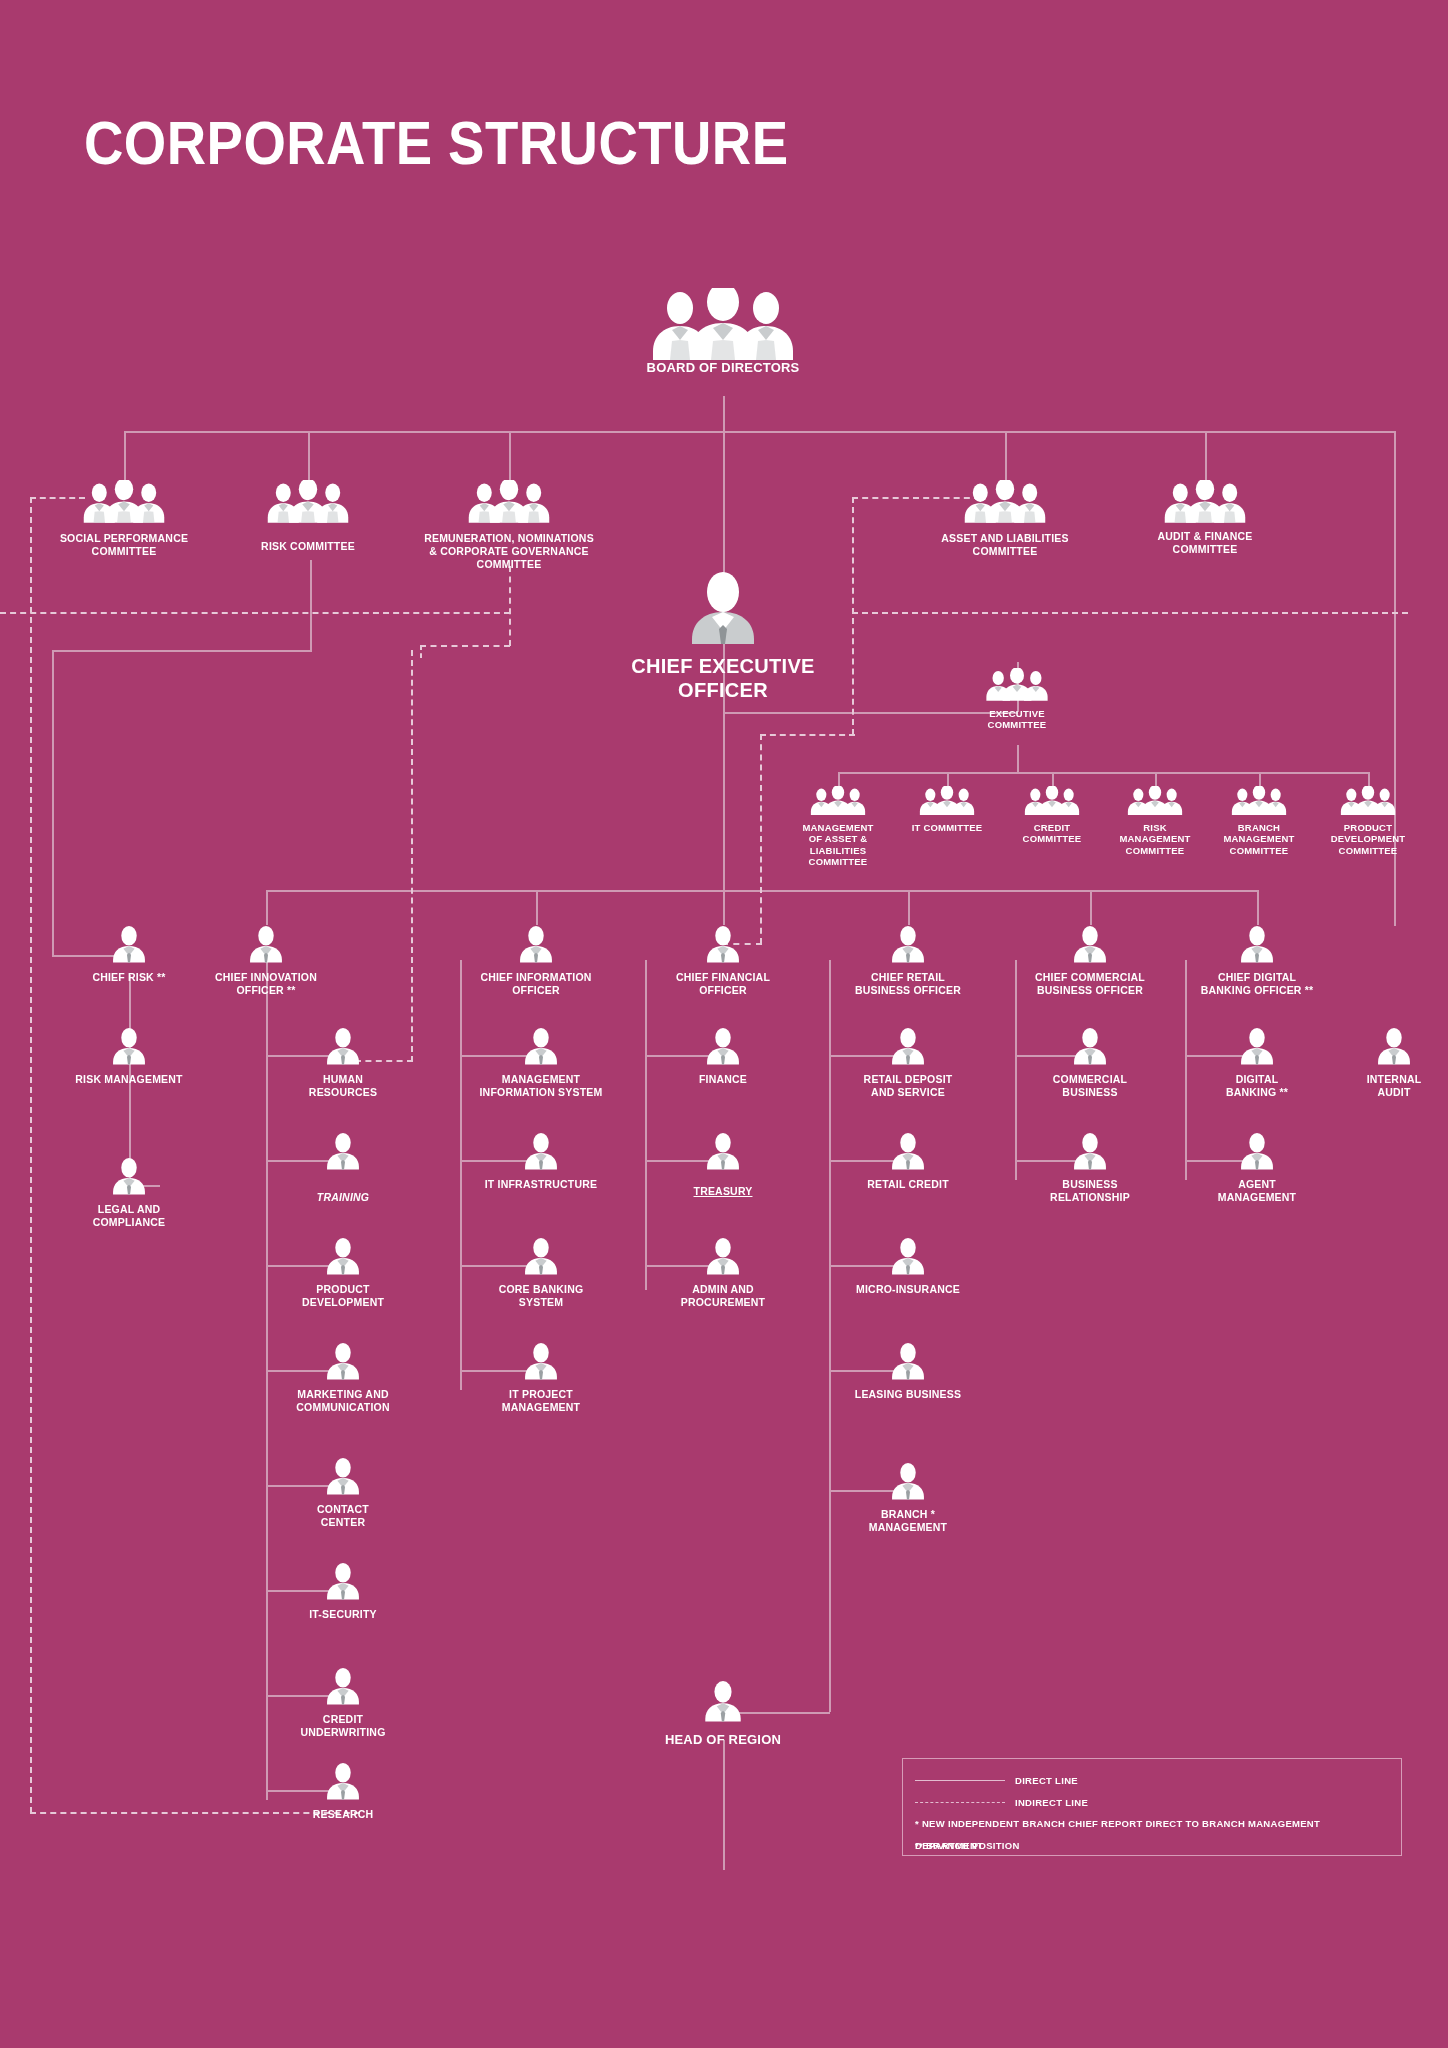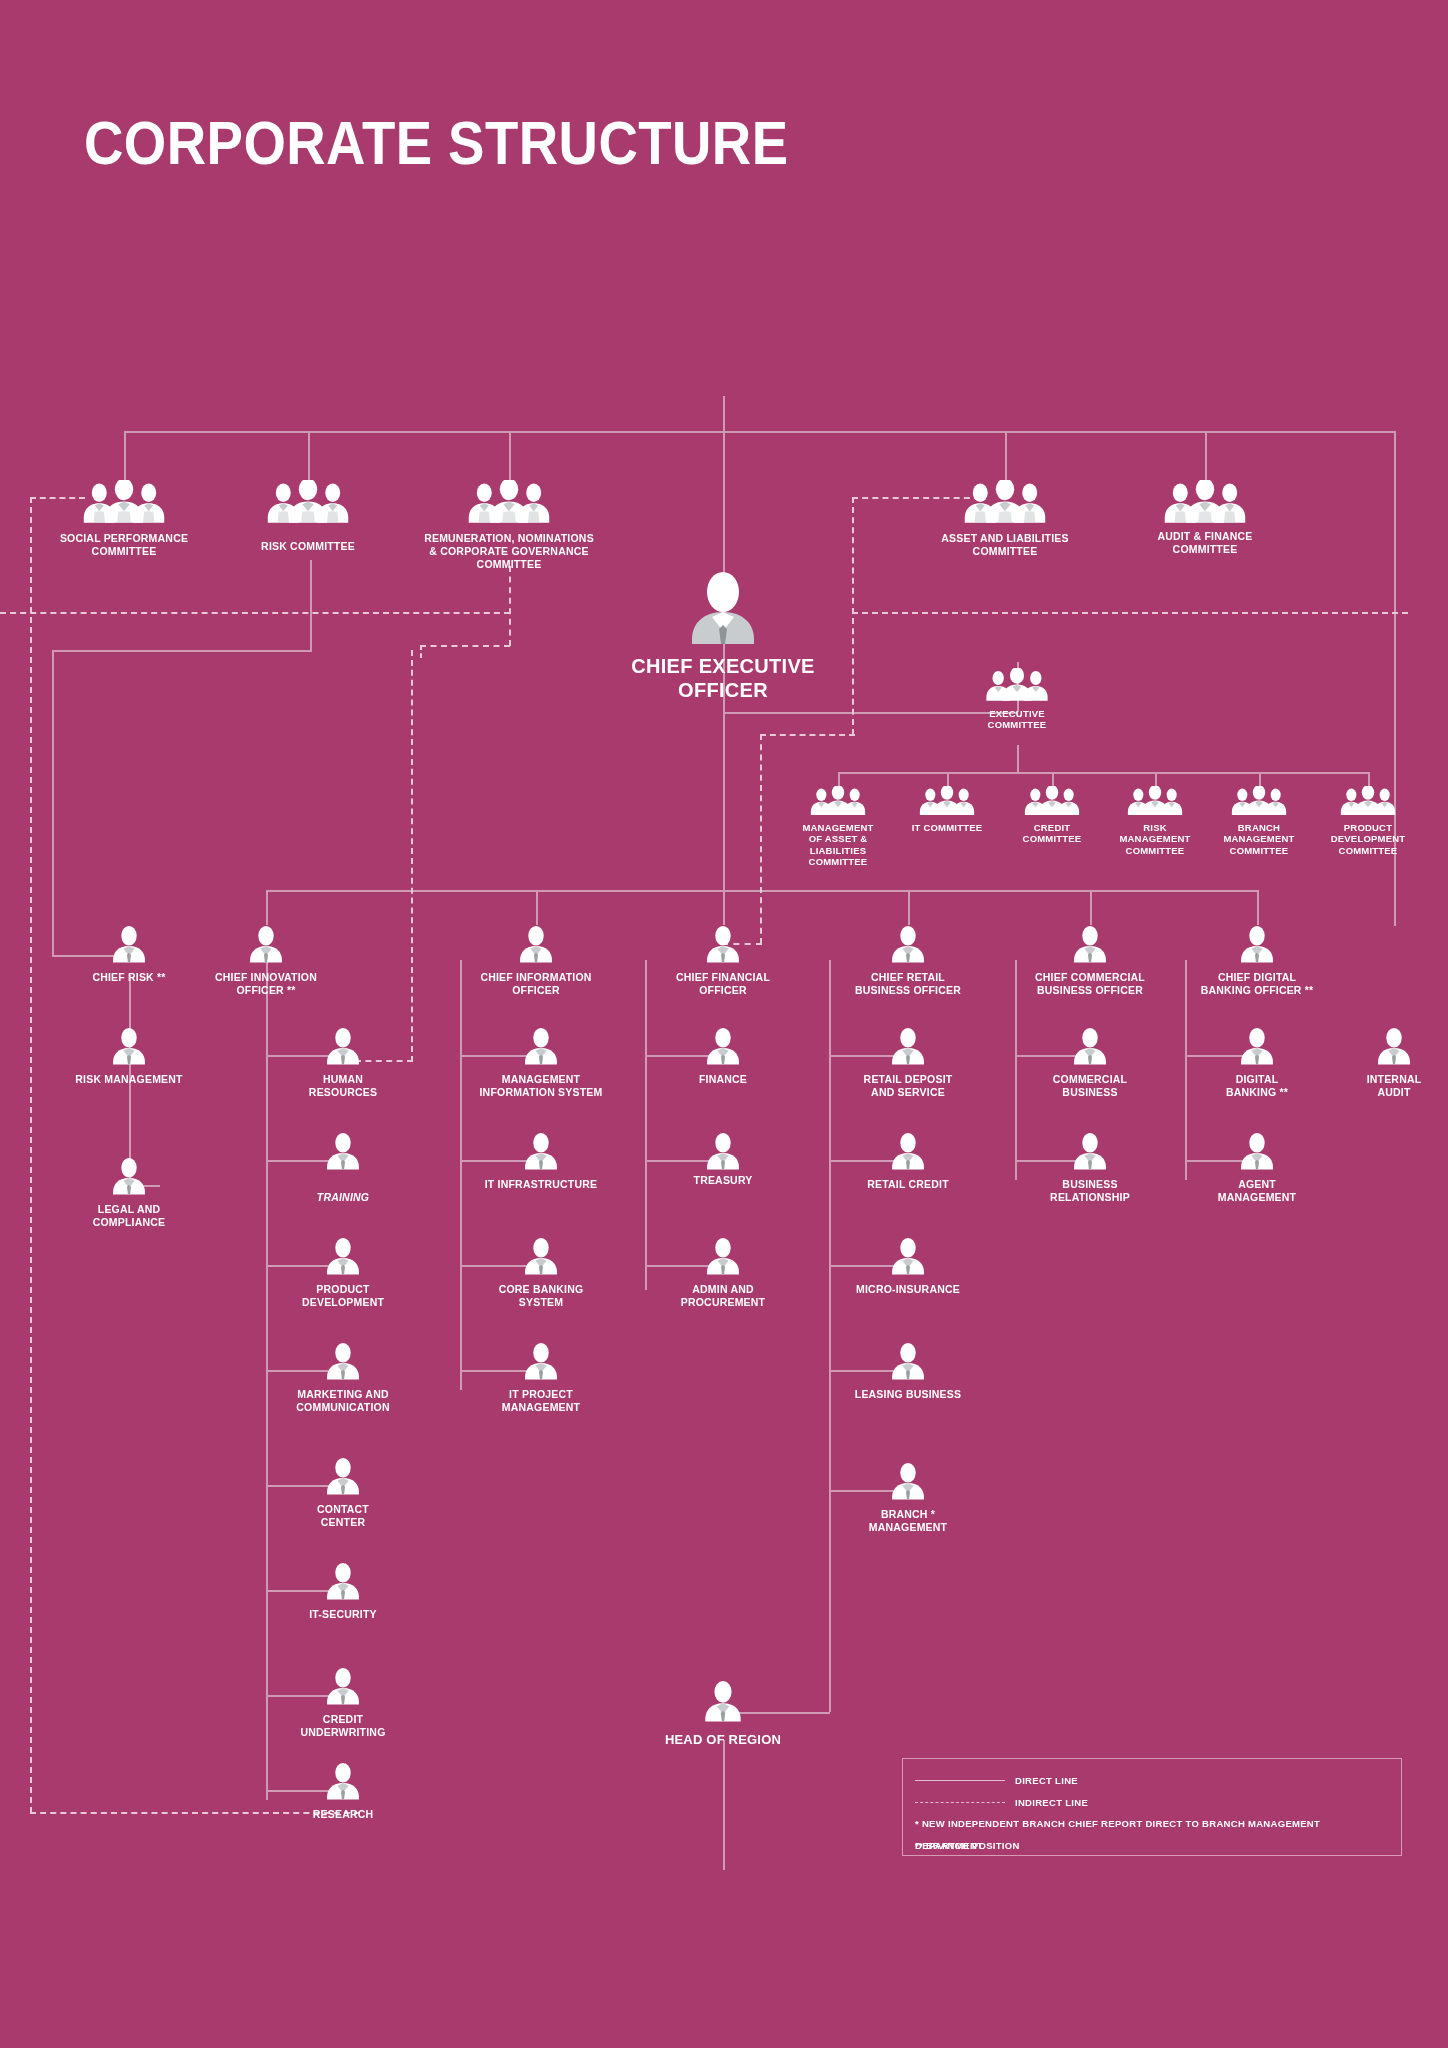--- a/index.html
+++ b/index.html
@@ -165,20 +165,41 @@
     <div class="dh" style="left:852px;top:612px;width:556px;"></div>
     <div class="dv" style="left:1406px;top:612px;height:0px;"></div>
 
     <div class="dv" style="left:760px;top:734px;height:210px;"></div>
     <div class="dh" style="left:722px;top:943px;width:40px;"></div>
 
     <div class="dv" style="left:411px;top:650px;height:412px;"></div>
     <div class="dh" style="left:355px;top:1060px;width:58px;"></div>
   </div>
 
+  <div class="node mid" style="left:623px;top:288px;width:200px;">
+    <svg class="ico" width="160" height="72" viewBox="0 0 160 72">
+      <g fill="#ffffff">
+        <ellipse cx="37" cy="20" rx="13" ry="16"></ellipse>
+        <path d="M37 38c-17 0-27 11-27 25v9h54v-9c0-14-10-25-27-25z"></path>
+        <ellipse cx="123" cy="20" rx="13" ry="16"></ellipse>
+        <path d="M123 38c-17 0-27 11-27 25v9h54v-9c0-14-10-25-27-25z"></path>
+        <ellipse cx="80" cy="14" rx="16" ry="19"></ellipse>
+        <path d="M80 35c-21 0-33 13-33 30v7h66v-7c0-17-12-30-33-30z"></path>
+      </g>
+      <g fill="#c9ccce">
+        <path d="M37 38l-8 4 8 10 8-10-8-4z"></path>
+        <path d="M29 53l8-1 8 1 2 19h-20l2-19z" opacity="0.55"></path>
+        <path d="M123 38l-8 4 8 10 8-10-8-4z"></path>
+        <path d="M115 53l8-1 8 1 2 19h-20l2-19z" opacity="0.55"></path>
+        <path d="M80 35l-10 5 10 12 10-12-10-5z"></path>
+        <path d="M70 53l10-1 10 1 2 19h-24l2-19z" opacity="0.5"></path>
+      </g>
+    </svg>
+    <div class="lbl">BOARD OF DIRECTORS</div>
+  </div>
 
   <div class="node" style="left:34px;top:480px;width:180px;">
     <svg class="ico" width="92" height="44" viewBox="0 0 160 72">
       <g fill="#ffffff">
         <ellipse cx="37" cy="20" rx="13" ry="16"></ellipse>
           <path d="M37 38c-17 0-27 11-27 25v9h54v-9c0-14-10-25-27-25z"></path>
         <ellipse cx="123" cy="20" rx="13" ry="16"></ellipse>
           <path d="M123 38c-17 0-27 11-27 25v9h54v-9c0-14-10-25-27-25z"></path>
         <ellipse cx="80" cy="14" rx="16" ry="19"></ellipse>
           <path d="M80 35c-21 0-33 13-33 30v7h66v-7c0-17-12-30-33-30z"></path>
@@ -677,21 +698,21 @@
       </svg>
     <div class="lbl" style="margin-top:8px;">FINANCE</div>
   </div>
   <div class="node" style="left:663px;top:1132px;width:120px;">
     <svg class="ico" width="36" height="38" viewBox="0 0 70 72">
         <ellipse cx="35" cy="20" rx="15" ry="19" fill="#fff"></ellipse>
         <path d="M35 40c-20 0-31 12-31 27v5h62v-5c0-15-11-27-31-27z" fill="#fff"></path>
         <path d="M35 40l-11 5 11 14 11-14-11-5z" fill="#c9ccce"></path>
         <path d="M31 57l4-4 4 4-2 15h-4l-2-15z" fill="#9ba0a3"></path>
       </svg>
-    <div class="lbl" style="margin-top:4px;">TREASURY</div>
+    <div class="lbl" style="margin-top:15px;text-decoration:underline;">TREASURY</div>
   </div>
   <div class="node" style="left:663px;top:1237px;width:120px;">
     <svg class="ico" width="36" height="38" viewBox="0 0 70 72">
         <ellipse cx="35" cy="20" rx="15" ry="19" fill="#fff"></ellipse>
         <path d="M35 40c-20 0-31 12-31 27v5h62v-5c0-15-11-27-31-27z" fill="#fff"></path>
         <path d="M35 40l-11 5 11 14 11-14-11-5z" fill="#c9ccce"></path>
         <path d="M31 57l4-4 4 4-2 15h-4l-2-15z" fill="#9ba0a3"></path>
       </svg>
     <div class="lbl" style="margin-top:8px;">ADMIN AND
 PROCUREMENT</div>

